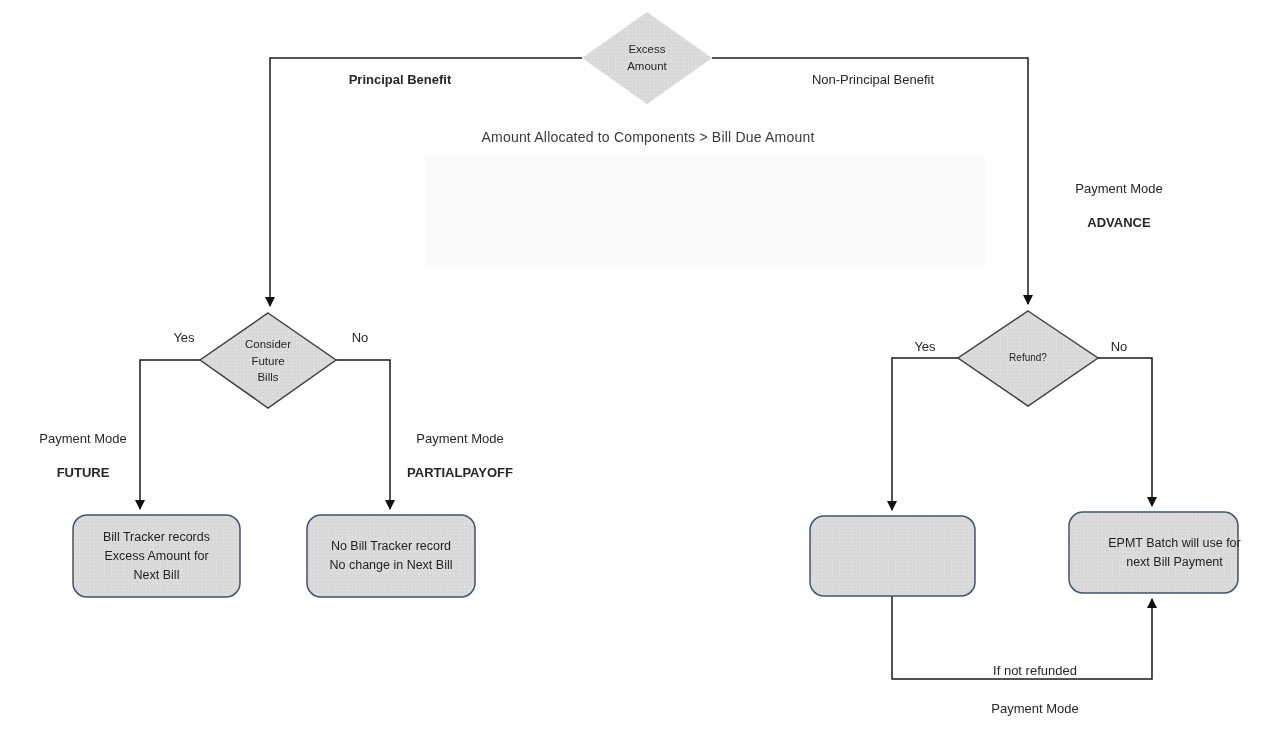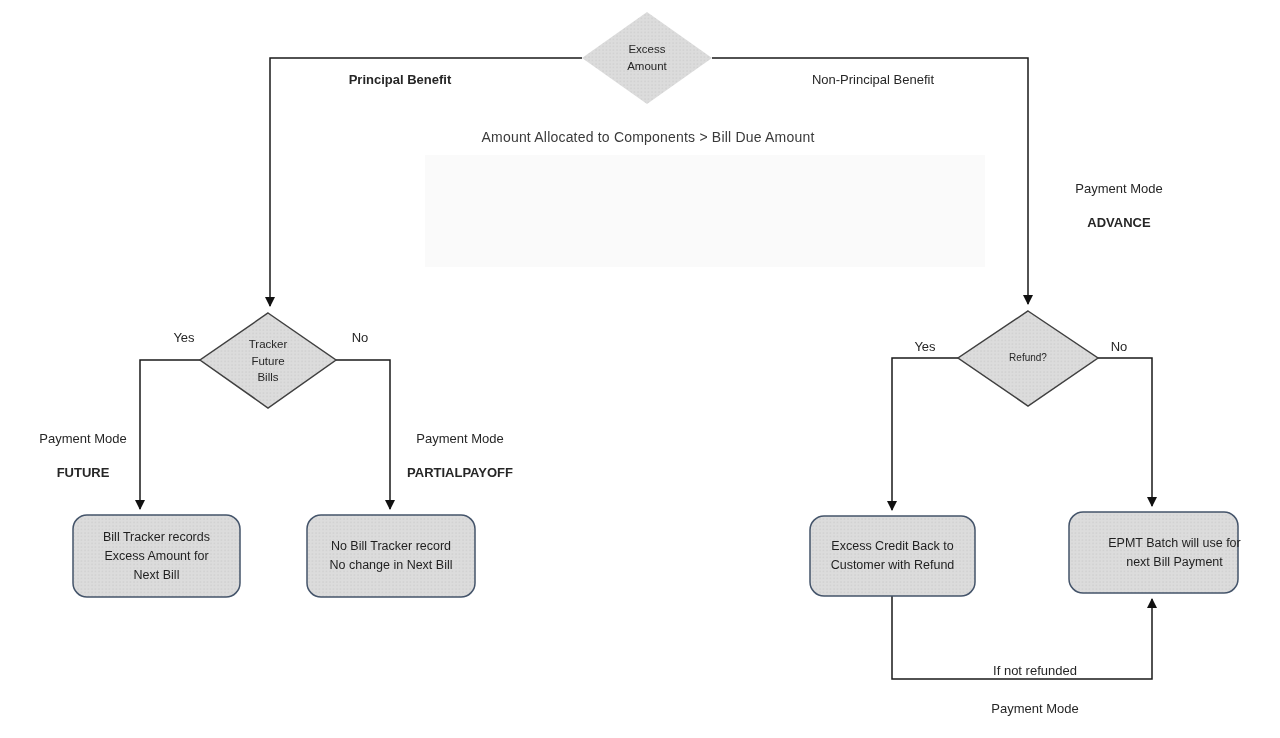--- a/index.html
+++ b/index.html
@@ -88,21 +88,21 @@
     <polygon points="1028,311 1098,358 1028,406 958,358" fill="url(#dots)" stroke="#404040" stroke-width="1.5"></polygon>
 
     <rect x="73" y="515" width="167" height="82" rx="14" fill="url(#dots)" stroke="#44546a" stroke-width="1.5"></rect>
     <rect x="307" y="515" width="168" height="82" rx="14" fill="url(#dots)" stroke="#44546a" stroke-width="1.5"></rect>
     <rect x="810" y="516" width="165" height="80" rx="14" fill="url(#dots)" stroke="#44546a" stroke-width="1.5"></rect>
     <rect x="1069" y="512" width="169" height="81" rx="14" fill="url(#dots)" stroke="#44546a" stroke-width="1.5"></rect>
   </svg>
 
   <div class="label diamond-label" style="left:587px; top:41px; width:120px;">Excess
 Amount</div>
-  <div class="label diamond-label" style="left:218px; top:336px; width:100px;">Tracker
+  <div class="label diamond-label" style="left:218px; top:336px; width:100px;">Consider
 Future
 Bills</div>
   <div class="label diamond-label refund-label" style="left:978px; top:350px; width:100px;">Refund?</div>
 
   <div class="label" style="left:290px; top:71px; width:220px;font-weight:bold;">Principal Benefit</div>
   <div class="label" style="left:763px; top:71px; width:220px;">Non-Principal Benefit</div>
 
   <div class="label condition-label" style="left:438px; top:129px; width:420px;">Amount Allocated to Components &gt; Bill Due Amount</div>
 
   <div class="label" style="left:154px; top:329px; width:60px;">Yes</div>
@@ -126,18 +126,16 @@
   <div class="label pm-label" style="left:935px; top:683px; width:200px;">
     <span class="pm-title">Payment Mode</span>
     <span class="pm-value">NORMAL or ADVANCE</span>
   </div>
 
   <div class="node-text" style="left:73px; top:515px; width:167px; height:82px;">Bill Tracker records
 Excess Amount for
 Next Bill</div>
   <div class="node-text" style="left:307px; top:515px; width:168px; height:82px;">No Bill Tracker record
 No change in Next Bill</div>
-  <div class="node-text" style="left:810px; top:516px; width:165px; height:80px;">Excess Credit Back to
-Customer with Refund</div>
   <div class="node-text" style="left:1069px; top:512px; width:191px; height:81px;padding-left:20px;">EPMT Batch will use for
 next Bill Payment</div>
 
 </div>
 
 </body></html>

